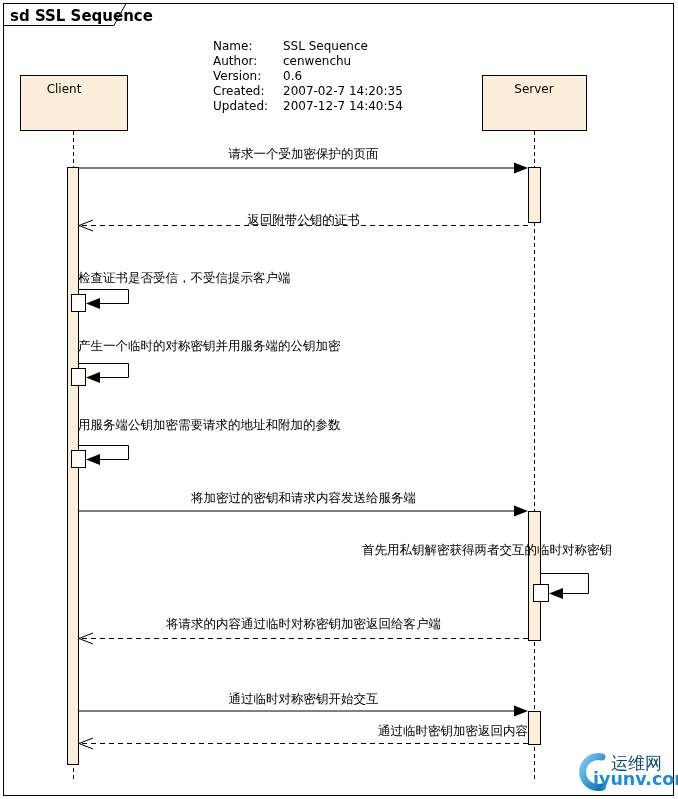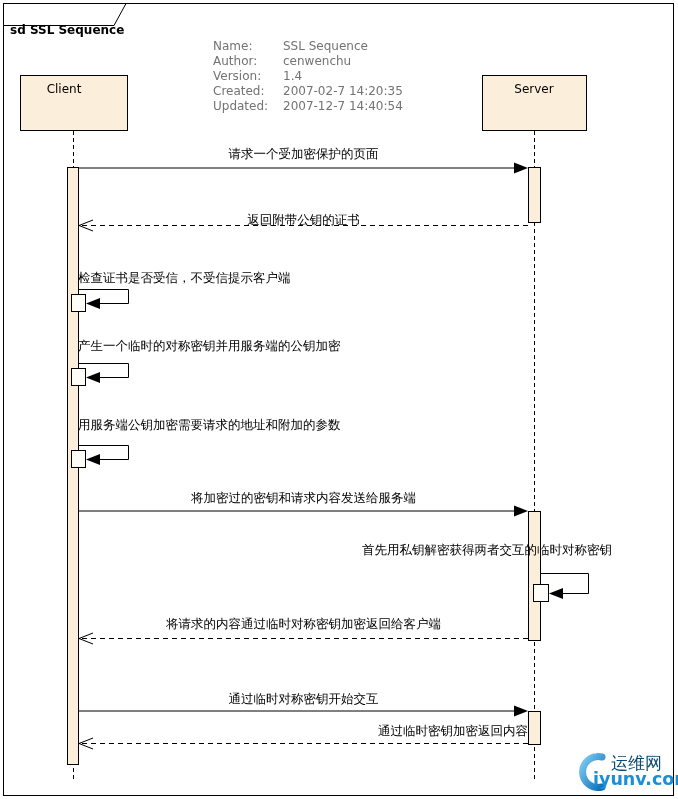--- a/index.html
+++ b/index.html
@@ -4,29 +4,29 @@
 <style>
   html,body{margin:0;padding:0;background:#fff;}
   #stage{
     position:relative;width:678px;height:799px;background:#ffffff;
     font-family:"DejaVu Sans","Liberation Sans",sans-serif;
     color:#000;overflow:hidden;
   }
   #diagram-svg{position:absolute;left:0;top:0;}
   .abs{position:absolute;}
   .frame-title{
-    left:10px;top:23px;font-size:12px;font-weight:bold;letter-spacing:0px;white-space:nowrap;
+    left:10px;top:7px;font-size:15px;font-weight:bold;letter-spacing:0px;white-space:nowrap;
   }
   .node-label{
     font-size:12px;text-align:center;padding-top:6px;box-sizing:border-box;
   }
   .client-label{left:20px;top:76px;width:88px;}
   .server-label{left:482px;top:76px;width:104px;}
   .meta{
-    left:213px;top:39px;font-size:12px;line-height:15px;color:#737373;
+    left:213px;top:39px;font-size:12px;line-height:15px;color:#000000;
   }
   .meta-row{display:flex;}
   .meta-label{width:70px;}
   .msg-label{
     font-size:12.5px;height:16px;white-space:nowrap;color:#000;
   }
   .msg-center{left:79px;width:449px;text-align:center;}
   .wm-name{
     left:611px;top:752px;font-size:17px;color:#0c4a6e;white-space:nowrap;
   }
@@ -108,21 +108,21 @@
     <div class="meta-row">
       <span class="meta-label">Name:</span>
       <span class="meta-value">SSL Sequence</span>
     </div>
     <div class="meta-row">
       <span class="meta-label">Author:</span>
       <span class="meta-value">cenwenchu</span>
     </div>
     <div class="meta-row">
       <span class="meta-label">Version:</span>
-      <span class="meta-value">1.4</span>
+      <span class="meta-value">0.6</span>
     </div>
     <div class="meta-row">
       <span class="meta-label">Created:</span>
       <span class="meta-value">2007-02-7 14:20:35</span>
     </div>
     <div class="meta-row">
       <span class="meta-label">Updated:</span>
       <span class="meta-value">2007-12-7 14:40:54</span>
     </div>
   </div>

